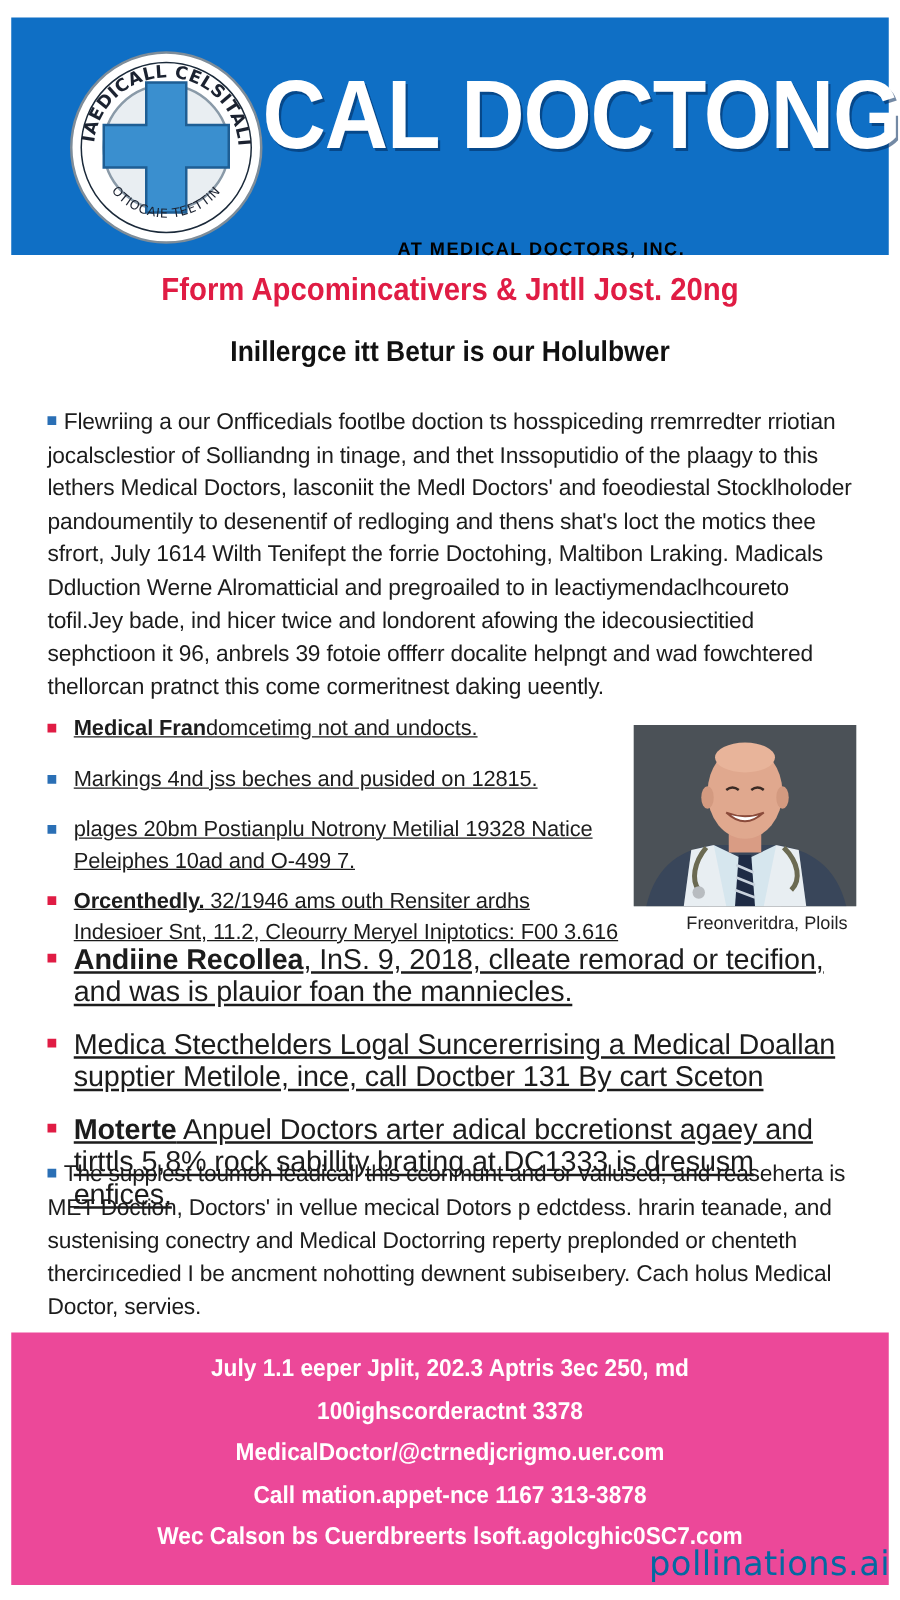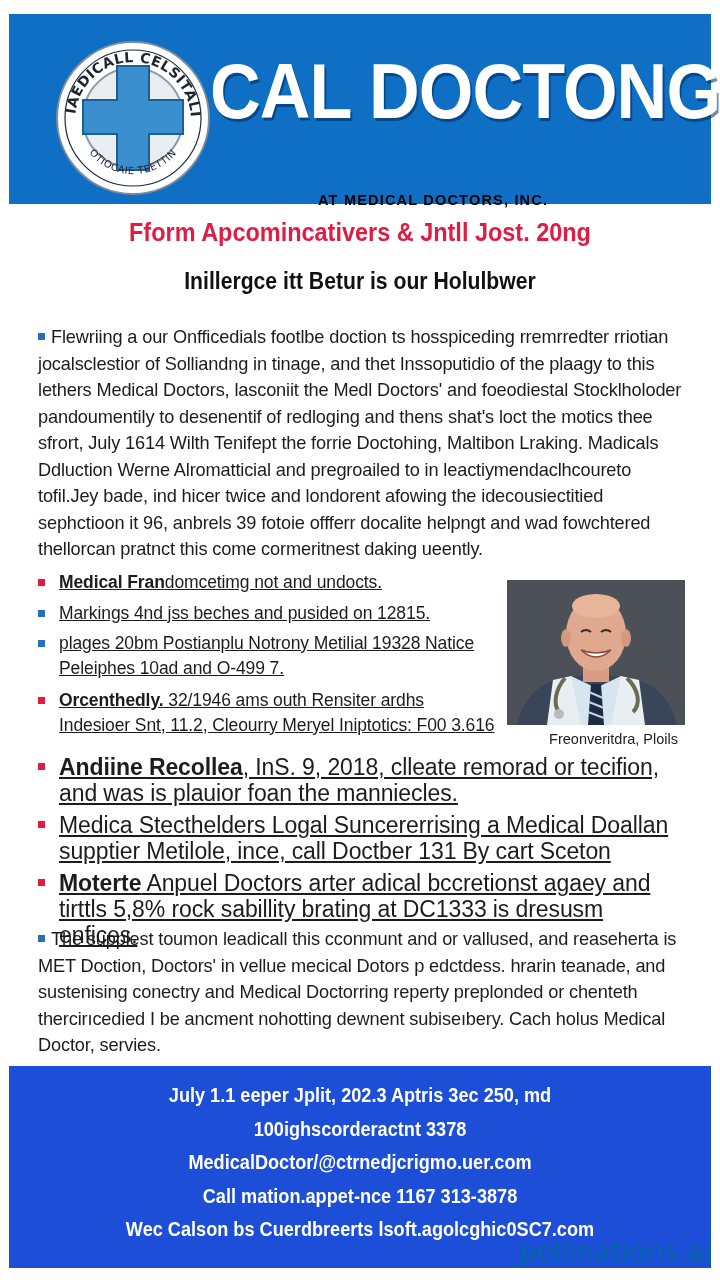--- a/index.html
+++ b/index.html
@@ -60,40 +60,40 @@
   .list {
     position: absolute; left: 38px; width: 460px;
   }
   .list1 { top: 570px; }
   .li {
     position: relative; padding-left: 21px;
     font-size: 17.5px; line-height: 24.5px; color: #1c1c1c; letter-spacing: -0.1px; text-decoration: underline;
   }
   .li .sq { position: absolute; left: 0; top: 9px; }
   .li b { font-weight: 700; }
-  .li + .li { margin-top: 6px; }
+  .li + .li { margin-top: 16px; }
   .li.spaced { margin-top: 8px; }
 
   .list2 { top: 754px; width: 648px; }
   .list2 .li { font-size: 23px; line-height: 26px; }
 
   
   .photo {
     position: absolute; left: 507px; top: 580px; width: 178px; height: 145px;
     background: #4a5056; overflow: hidden;
   }
   .photo-caption {
     position: absolute; left: 478px; top: 731px; width: 200px; text-align: right;
     font-size: 14.5px; color: #222222;
   }
 
   
   .footer {
     position: absolute; left: 9px; top: 1066px; width: 702px; height: 202px;
-    background: #1d4ed8;
+    background: #ec4899;
   }
   .footer-line {
     position: absolute; left: 0; width: 702px; text-align: center;
     color: #ffffff; font-weight: 700; font-size: 19.5px;
     transform: scaleX(0.93); white-space: nowrap;
   }
   .fl1 { top: 18px; }
   .fl2 { top: 52px; }
   .fl3 { top: 85px; }
   .fl4 { top: 119px; }

